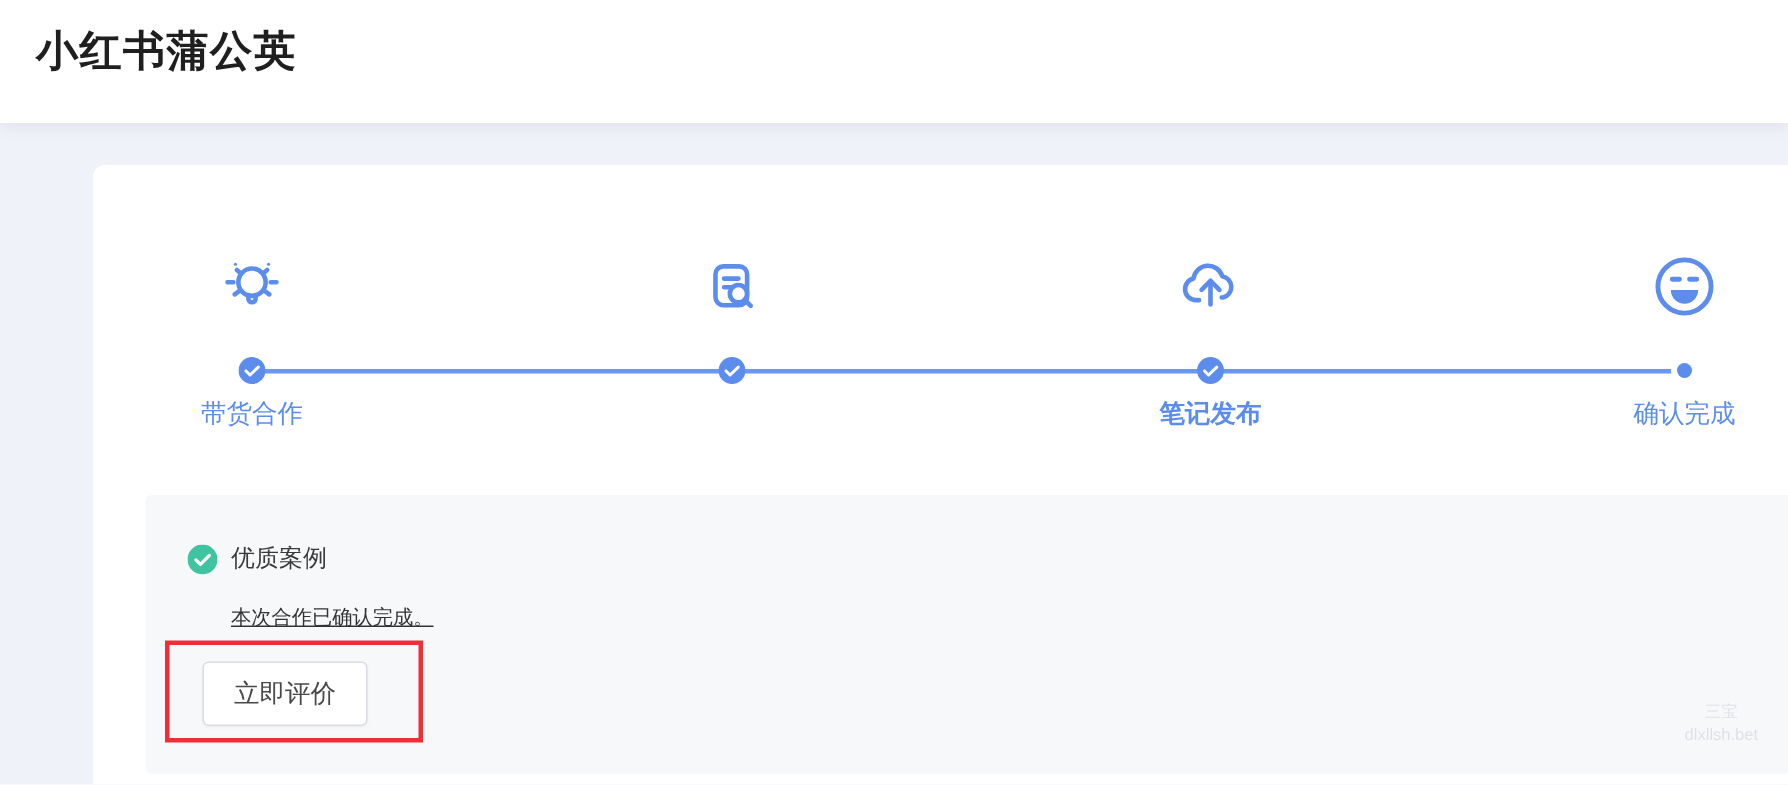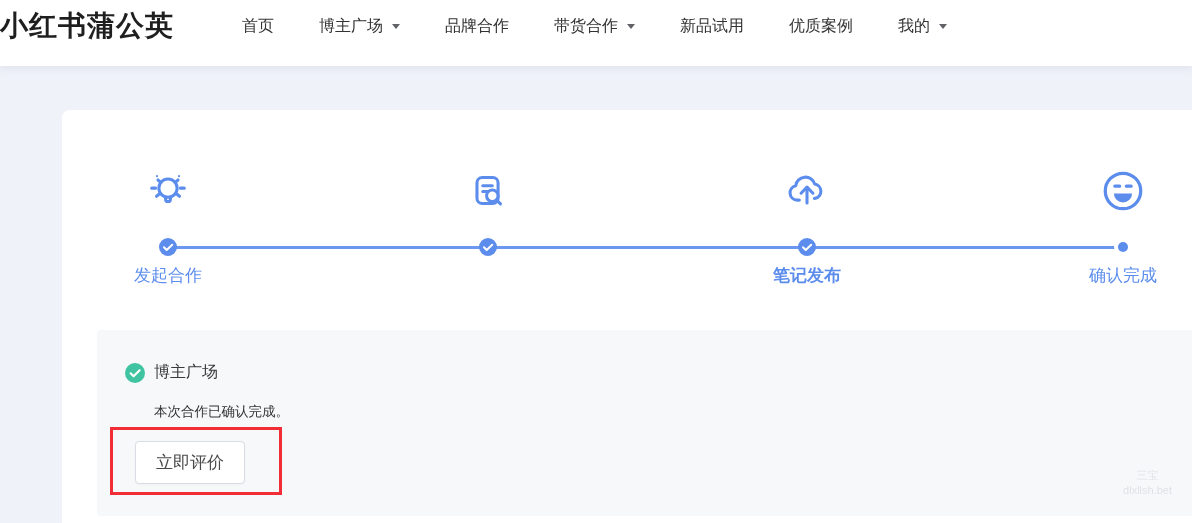--- a/index.html
+++ b/index.html
@@ -1,22 +1,22 @@
 <!DOCTYPE html>
 <html><head>
 <meta charset="utf-8">
 <style>
   * { margin:0; padding:0; box-sizing:border-box; }
   html,body { width:1192px; height:523px; overflow:hidden; }
   body { font-family:"Liberation Sans","DejaVu Sans",sans-serif; background:#f0f2f9; position:relative; }
 
   
   .header {
-    position:relative; height:66px; background:#ffffff;
-    display:flex; align-items:center; padding:0 0 14px 0;
+    position:relative; height:82px; background:#ffffff;
+    display:flex; align-items:center; padding:0 0 14px 24px;
     box-shadow:0 3px 8px rgba(90,110,160,0.10);
   }
   .logo { font-size:28px; font-weight:700; color:#1f1f1f; letter-spacing:1px; white-space:nowrap; }
   .nav { display:flex; align-items:center; list-style:none; margin-left:68px; }
   .nav li { display:flex; align-items:center; margin-right:45px; font-size:16px; color:#333; cursor:pointer; white-space:nowrap; }
   .caret {
     display:inline-block; margin-left:9px; width:0; height:0;
     border-left:4.5px solid transparent; border-right:4.5px solid transparent;
     border-top:5.5px solid #606266;
   }
@@ -40,21 +40,21 @@
   .step-label { margin-top:8px; font-size:17px; color:#5c8ded; }
 
   
   .panel {
     position:relative; margin-left:35px; width:calc(100% - 35px); height:186px;
     background:#f7f8fa; border-radius:4px 0 0 4px;
   }
   .status-row { position:absolute; left:28px; top:32px; display:flex; align-items:center; }
   .green-badge { width:20px; height:20px; display:block; }
   .status-title { margin-left:9px; font-size:16px; color:#3a3a3a; }
-  .status-desc { position:absolute; left:57px; top:73px; font-size:13.5px; color:#333; }
+  .status-desc { position:absolute; left:57px; top:73px; font-size:13.5px; color:#333;text-decoration:underline; }
 
   .annotation-box {
     position:absolute; left:13px; top:97px; width:172px; height:68px;
     border:3px solid #f12d35;
   }
   .rate-btn {
     position:absolute; left:22px; top:11px; width:110px; height:43px;
     background:#ffffff; border:1px solid #d9dce3; border-radius:4px;
     font-size:17px; color:#4a4a4a; cursor:pointer;
     box-shadow:0 1px 2px rgba(0,0,0,0.03);
@@ -63,46 +63,20 @@
   .watermark {
     position:absolute; right:20px; bottom:18px; text-align:center;
     font-size:11px; line-height:15px; color:#8b90a0; opacity:0.22; pointer-events:none;
   }
 </style>
 </head>
 <body>
 
 <div class="header">
   <div class="logo">小红书蒲公英</div>
-  <ul class="nav">
-    <li>
-        <span>首页</span>
-      </li>
-    <li>
-        <span>博主广场</span>
-        <span class="caret"></span>
-      </li>
-    <li>
-        <span>品牌合作</span>
-      </li>
-    <li>
-        <span>带货合作</span>
-        <span class="caret"></span>
-      </li>
-    <li>
-        <span>新品试用</span>
-      </li>
-    <li>
-        <span>优质案例</span>
-      </li>
-    <li>
-        <span>我的</span>
-        <span class="caret"></span>
-      </li>
-  </ul>
 </div>
 
 <div class="card">
 
   <div class="stepper">
     <div class="step-line"></div>
 
     <div class="step step-1">
       <svg class="step-icon" viewBox="0 0 48 48" fill="none" stroke="#5c8ded" stroke-width="3.2" stroke-linecap="round" stroke-linejoin="round">
         <circle cx="24" cy="21" r="9.5"></circle>
@@ -112,21 +86,21 @@
         <path d="M13.5 12.5 l2.6 2.2 M34.5 12.5 l-2.6 2.2"></path>
         <circle cx="12.5" cy="8.5" r="1.1" fill="#5c8ded" stroke="none"></circle>
         <circle cx="35.5" cy="8.5" r="1.1" fill="#5c8ded" stroke="none"></circle>
       </svg>
       <div class="step-marker">
         <svg class="marker-check" viewBox="0 0 18 18">
           <circle cx="9" cy="9" r="9" fill="#5c8ded"></circle>
           <path d="M5 9.3 l2.7 2.7 L13.2 6.7" fill="none" stroke="#ffffff" stroke-width="2" stroke-linecap="round" stroke-linejoin="round"></path>
         </svg>
       </div>
-      <div class="step-label">发起合作</div>
+      <div class="step-label">带货合作</div>
     </div>
 
     <div class="step step-2">
       <svg class="step-icon" viewBox="0 0 48 48" fill="none" stroke="#5c8ded" stroke-width="3.2" stroke-linecap="round" stroke-linejoin="round">
         <rect x="12.5" y="10" width="22" height="27" rx="5.5"></rect>
         <path d="M18.5 18.5 h10 M18.5 24.5 h5.5"></path>
         <circle cx="28.5" cy="29" r="6" fill="#ffffff"></circle>
         <path d="M33 33.5 l4 4"></path>
       </svg>
       <div class="step-marker">
@@ -167,21 +141,21 @@
       <div class="step-label">确认完成</div>
     </div>
   </div>
 
   <div class="panel">
     <div class="status-row">
       <svg class="green-badge" viewBox="0 0 20 20">
         <circle cx="10" cy="10" r="10" fill="#3fc3a1"></circle>
         <path d="M5.6 10.3 l3 3 L14.6 7.3" fill="none" stroke="#ffffff" stroke-width="2.2" stroke-linecap="round" stroke-linejoin="round"></path>
       </svg>
-      <span class="status-title">博主广场</span>
+      <span class="status-title">优质案例</span>
     </div>
     <div class="status-desc">本次合作已确认完成。</div>
 
     <div class="annotation-box">
       <button class="rate-btn">立即评价</button>
     </div>
 
     <div class="watermark">
       <div>三宝</div>
       <div>dlxllsh.bet</div>

